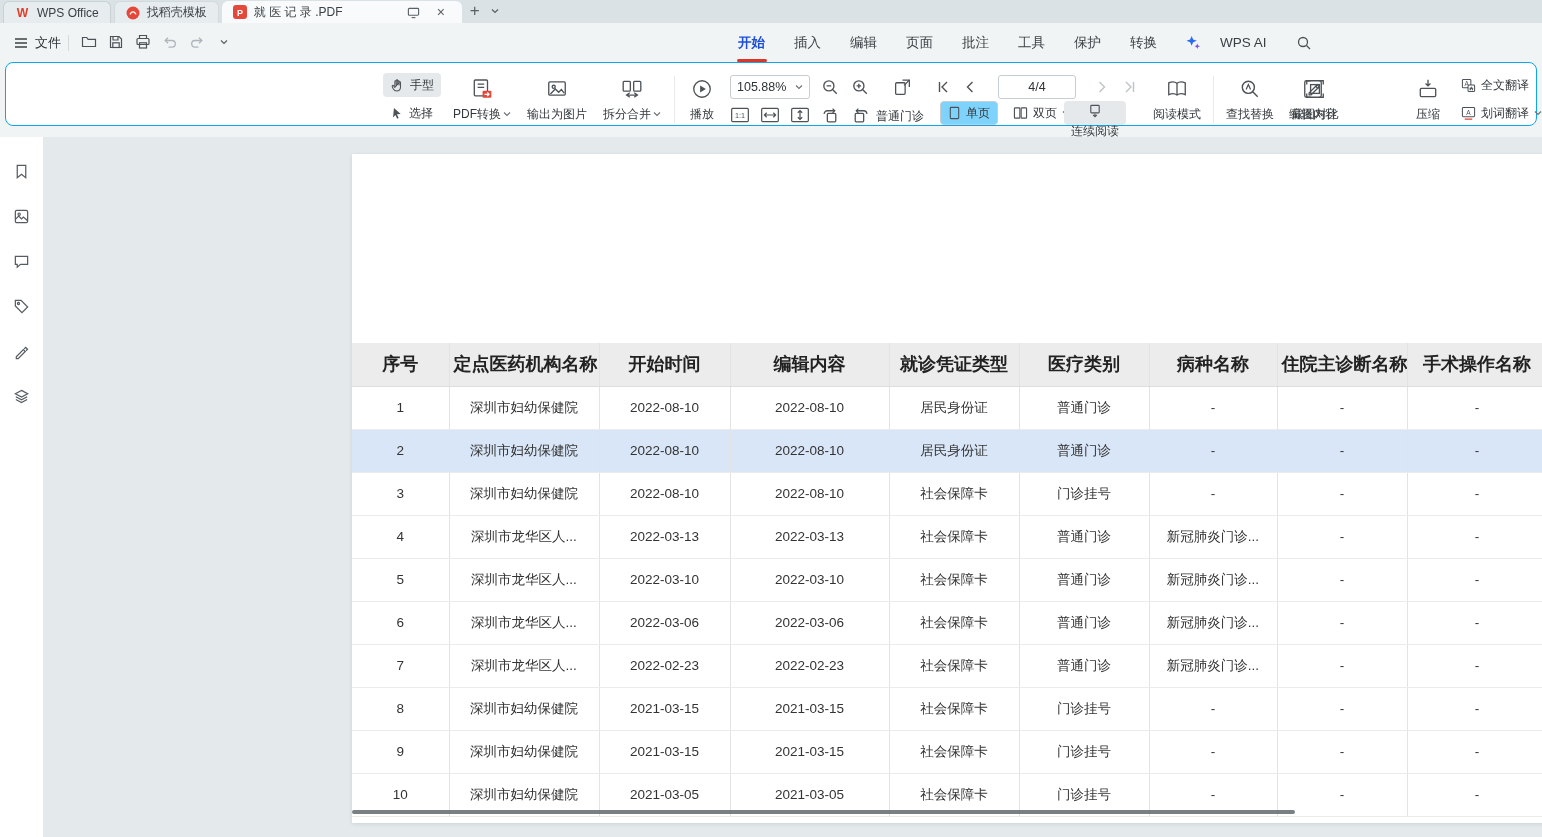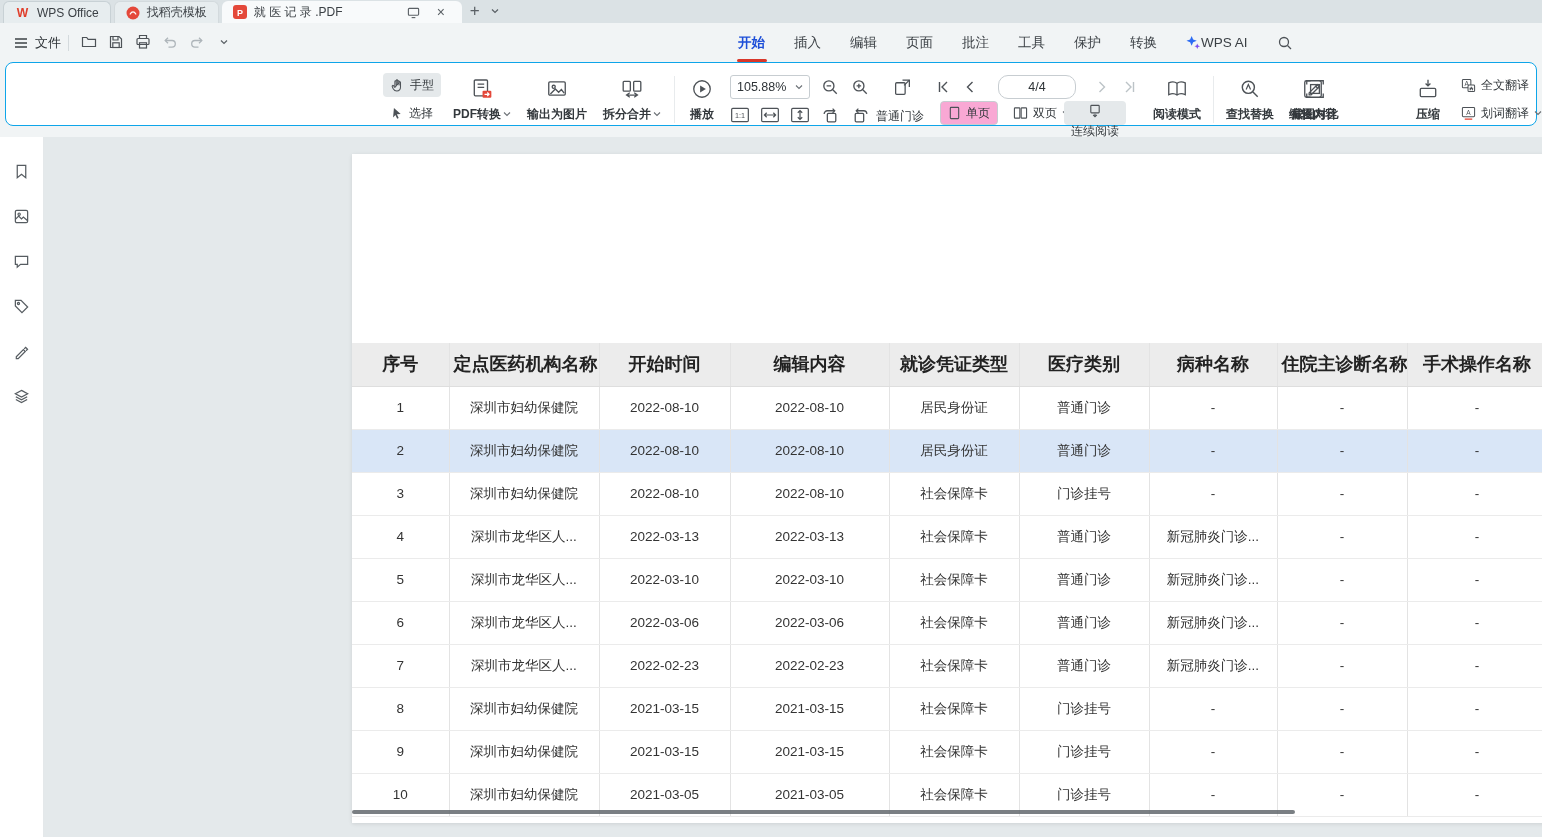--- a/index.html
+++ b/index.html
@@ -21,32 +21,32 @@
   .file-btn { position:absolute; left:10px; top:9px; display:flex; align-items:center; gap:7px; font-size:13px; color:#2e3337; padding:2px 4px; }
   .menudiv { position:absolute; left:68px; top:12px; width:1px; height:16px; background:#d4dadd; }
   .qat { position:absolute; left:78px; top:8px; display:flex; gap:5px; }
   .qat .iconbtn { width:22px; height:22px; }
   .iconbtn { display:flex; align-items:center; justify-content:center; border-radius:3px; color:#4d5257; }
   .iconbtn.dim { color:#aeb5ba; }
   .rtabs { position:absolute; left:738px; top:0; height:100%; display:flex; align-items:center; gap:29px; font-size:13.5px; color:#3a3f44; }
   .rtab { position:relative; cursor:default; white-space:nowrap; }
   .rtab.active { color:#1d4ed8; font-weight:700; }
   .rtab.active::after { content:""; position:absolute; left:50%; transform:translateX(-50%); bottom:-10px; width:30px; height:3px; background:#d8372a; border-radius:2px; }
-  .wpsai { display:flex; align-items:center; gap:0; }
+  .wpsai { display:flex; align-items:center; gap:19px; }
 
   
   .ribbon { position:absolute; top:62px; left:5px; width:1532px; height:64px; background:#ffffff; border:1px solid #0ea5e9; border-radius:8px; }
   .vsep { position:absolute; top:13px; width:1px; height:47px; background:#e8ebed; }
   .smallbtn { position:absolute; display:flex; align-items:center; gap:5px; font-size:12px; color:#33383c; padding:3px 7px; border-radius:4px; height:24px; white-space:nowrap; }
   .smallbtn.on { background:#e5e9eb; }
-  .smallbtn.boxed { border:1px solid #c7cdd1; background:#f9a8d4; }
+  .smallbtn.boxed { border:1px solid #c7cdd1; background:#7dd3fc; }
   .bigbtn { position:absolute; top:9px; height:56px; display:flex; flex-direction:column; align-items:center; justify-content:center; gap:6px; font-size:12px; color:#33383c; border-radius:4px; white-space:nowrap; }
-  .bigbtn .lbl { display:flex; align-items:center; gap:2px;font-weight:bold; }
+  .bigbtn .lbl { display:flex; align-items:center; gap:2px; }
   .zoombox { position:absolute; left:724px; top:12px; width:80px; height:24px; border:1px solid #c7cdd1; border-radius:3px; display:flex; align-items:center; justify-content:space-between; padding:0 6px; font-size:12.5px; color:#2e3337; background:#fff; }
-  .pagebox { position:absolute; left:992px; top:12px; width:78px; height:24px; border:1px solid #c7cdd1; border-radius:10px; display:flex; align-items:center; justify-content:center; font-size:12.5px; color:#2e3337; background:#fff; }
+  .pagebox { position:absolute; left:992px; top:12px; width:78px; height:24px; border:1px solid #c7cdd1; border-radius:3px; display:flex; align-items:center; justify-content:center; font-size:12.5px; color:#2e3337; background:#fff; }
   .ribicon { position:absolute; width:24px; height:24px; display:flex; align-items:center; justify-content:center; border-radius:3px; color:#4d5257; }
   .ribicon.dim { color:#bcc3c7; }
   .riblabel { position:absolute; font-size:12px; color:#33383c; white-space:nowrap; }
   svg { display:block; }
   .caret { width:8px; height:6px; }
 
   
   .main { position:absolute; top:137px; left:0; right:0; bottom:0; }
   .rail { position:absolute; left:0; top:0; bottom:0; width:44px; background:#ffffff; border-right:1px solid #e4e8ea; display:flex; flex-direction:column; align-items:center; padding-top:22px; gap:21px; }
   .rail .iconbtn { width:24px; height:24px; color:#565c61; }

